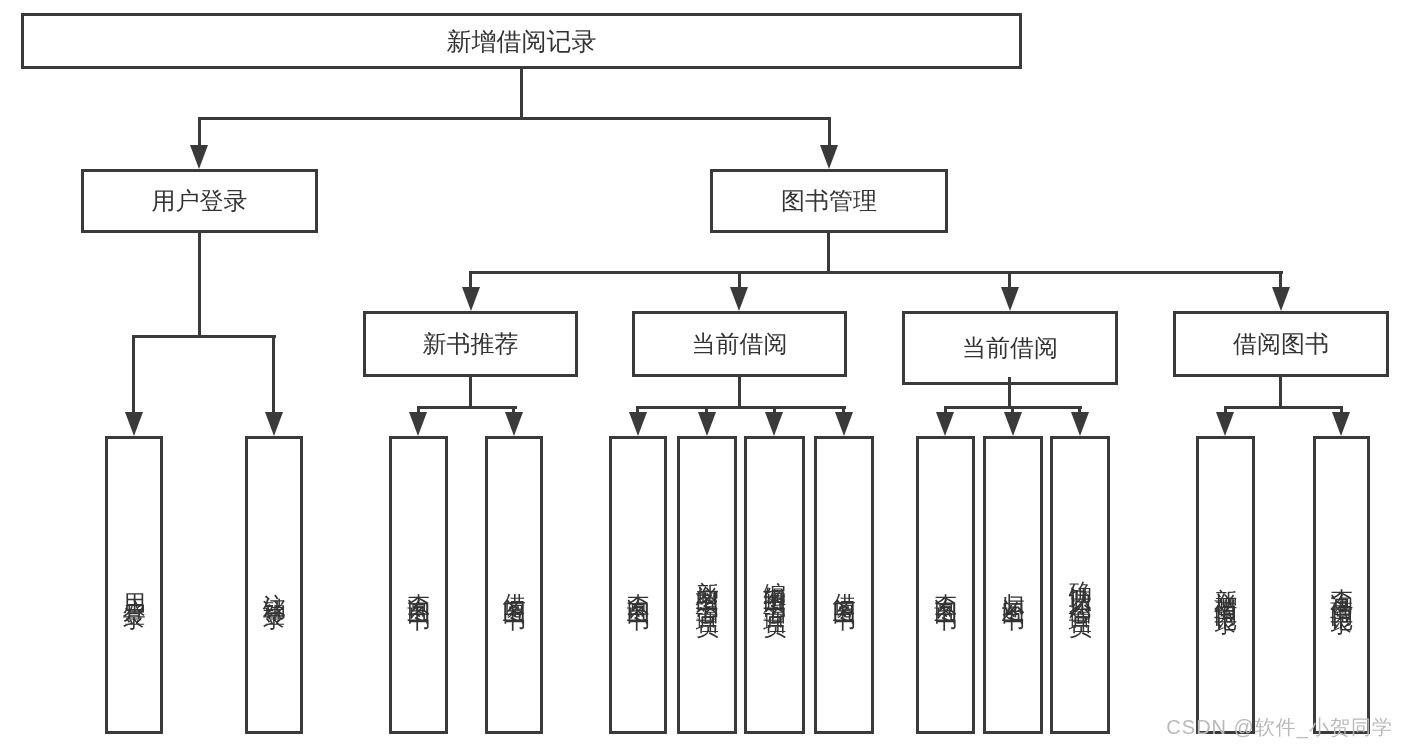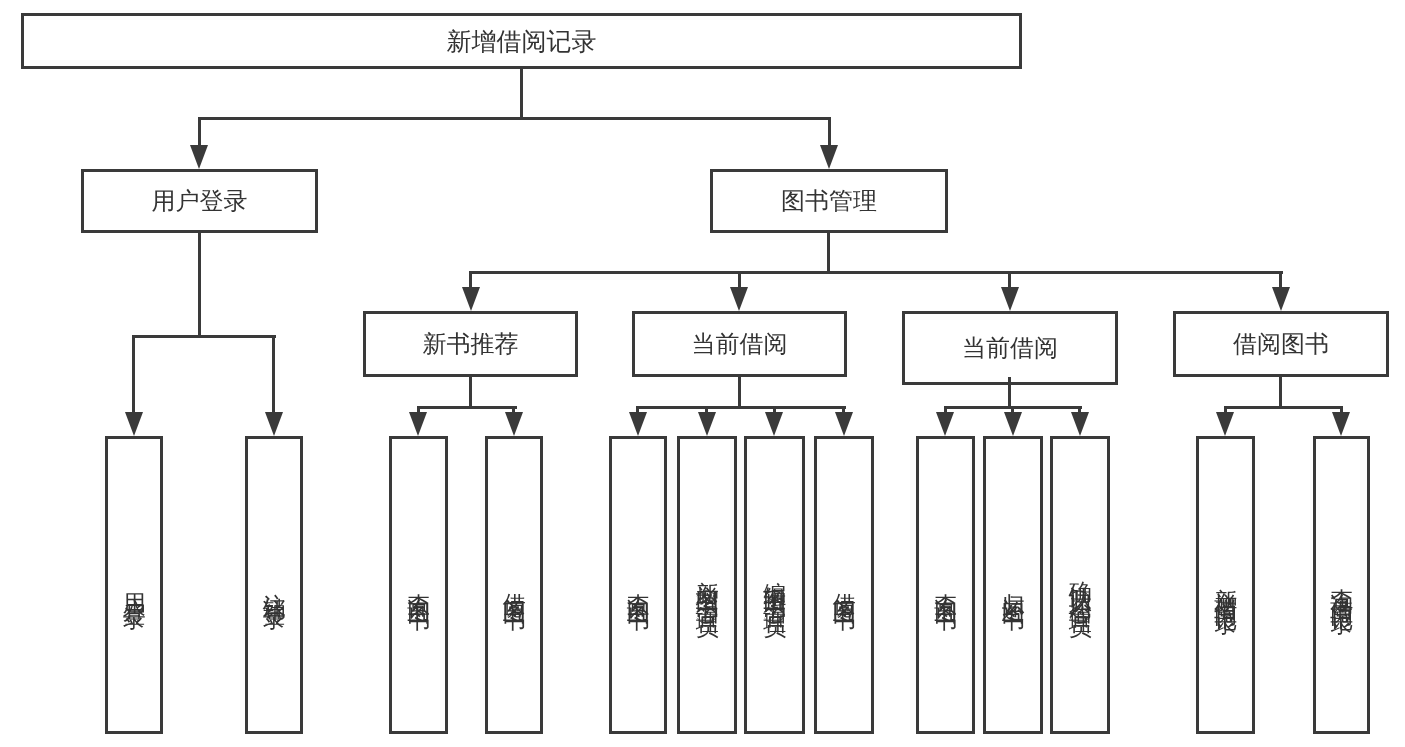--- a/index.html
+++ b/index.html
@@ -136,14 +136,15 @@
   <div class="vbox" style="left:744px;top:436px;width:61px;height:298px;">编辑图书（管理员）</div>
   <div class="vbox" style="left:814px;top:436px;width:60px;height:298px;">借阅图书</div>
 
   <div class="vbox" style="left:916px;top:436px;width:59px;height:298px;">查询图书</div>
   <div class="vbox" style="left:983px;top:436px;width:60px;height:298px;">归还图书</div>
   <div class="vbox" style="left:1050px;top:436px;width:60px;height:298px;">确认归还（管理员）</div>
 
   <div class="vbox" style="left:1196px;top:436px;width:59px;height:298px;">新增借阅记录</div>
   <div class="vbox" style="left:1313px;top:436px;width:57px;height:298px;">查询借阅记录</div>
 
+  <div class="wm">CSDN @软件_小贺同学</div>
 
 </div>
 
 </body></html>

